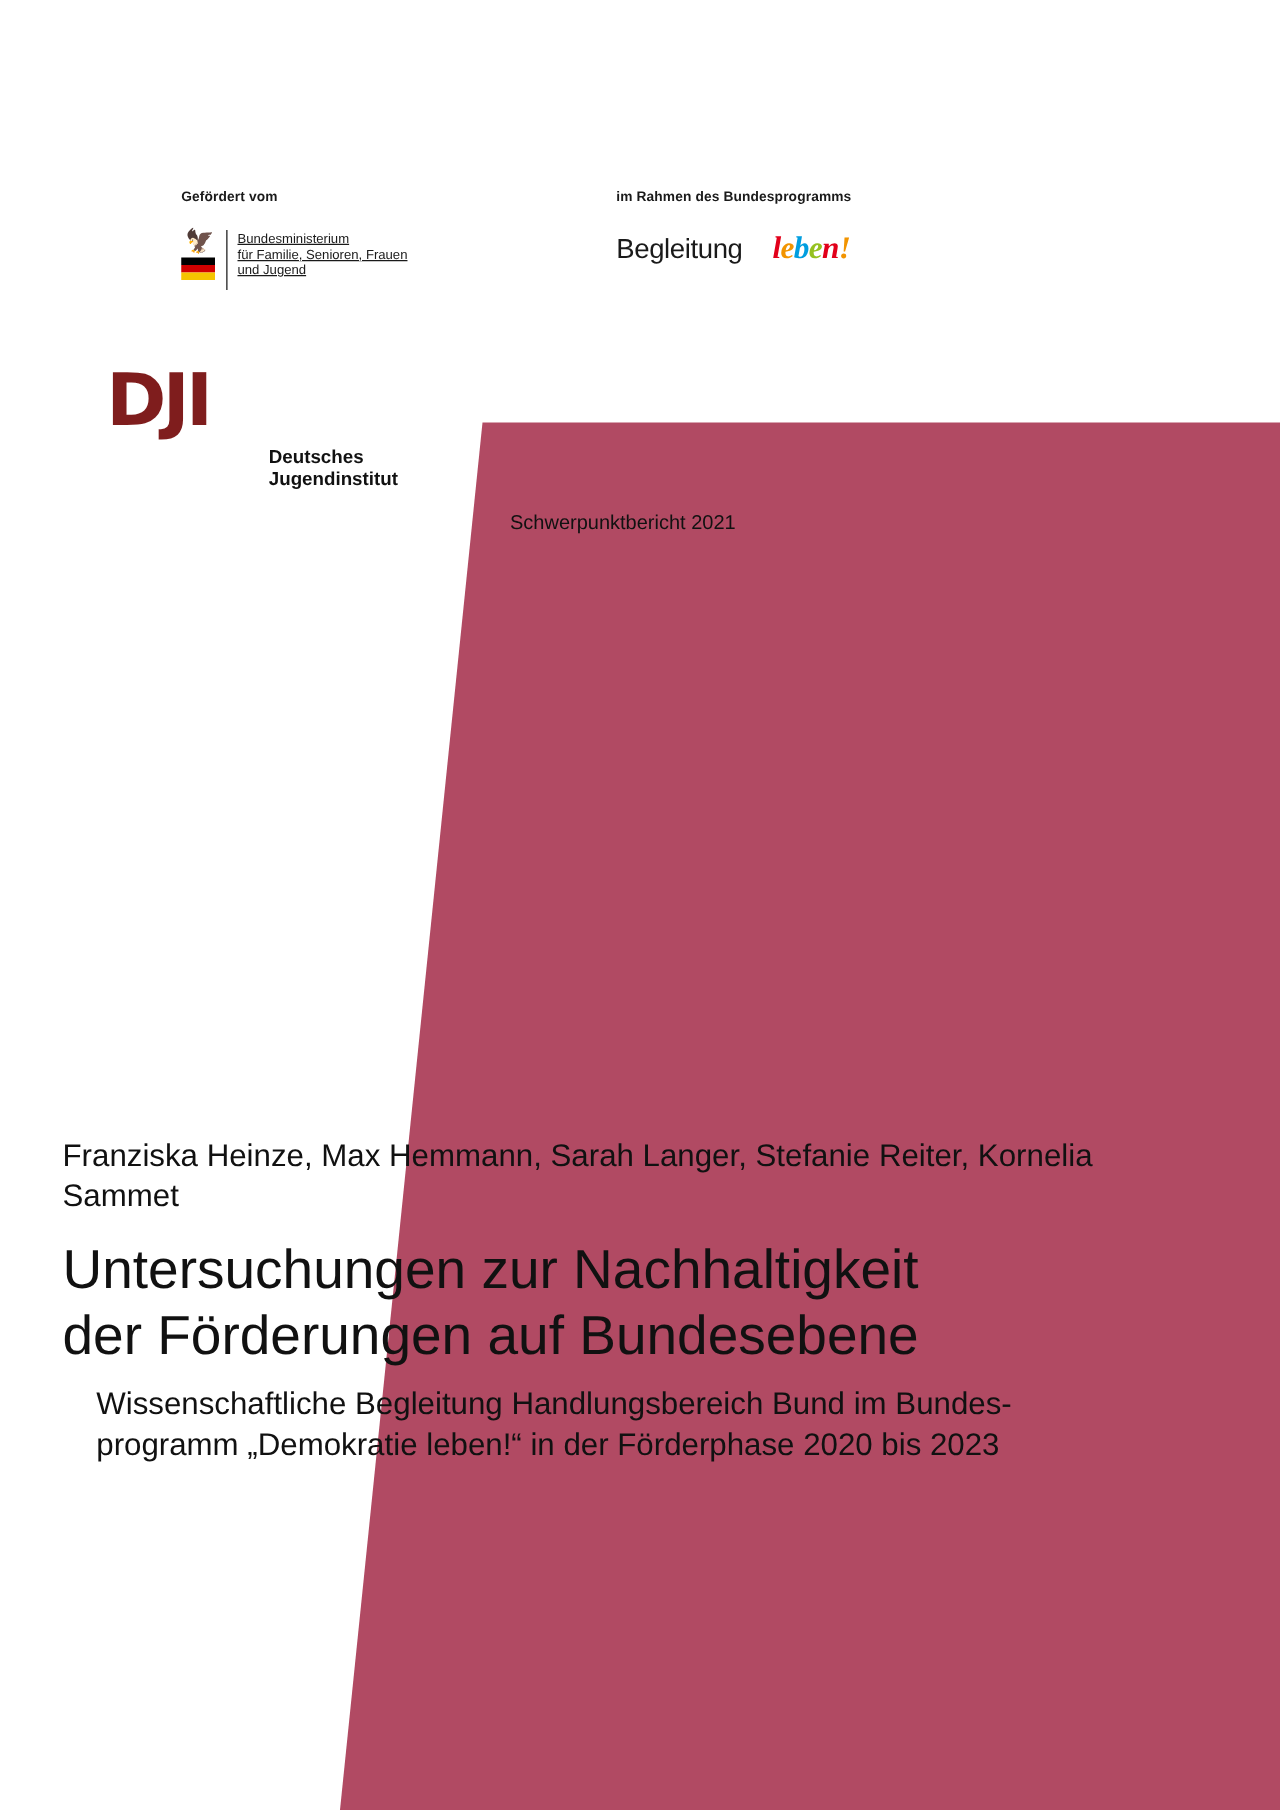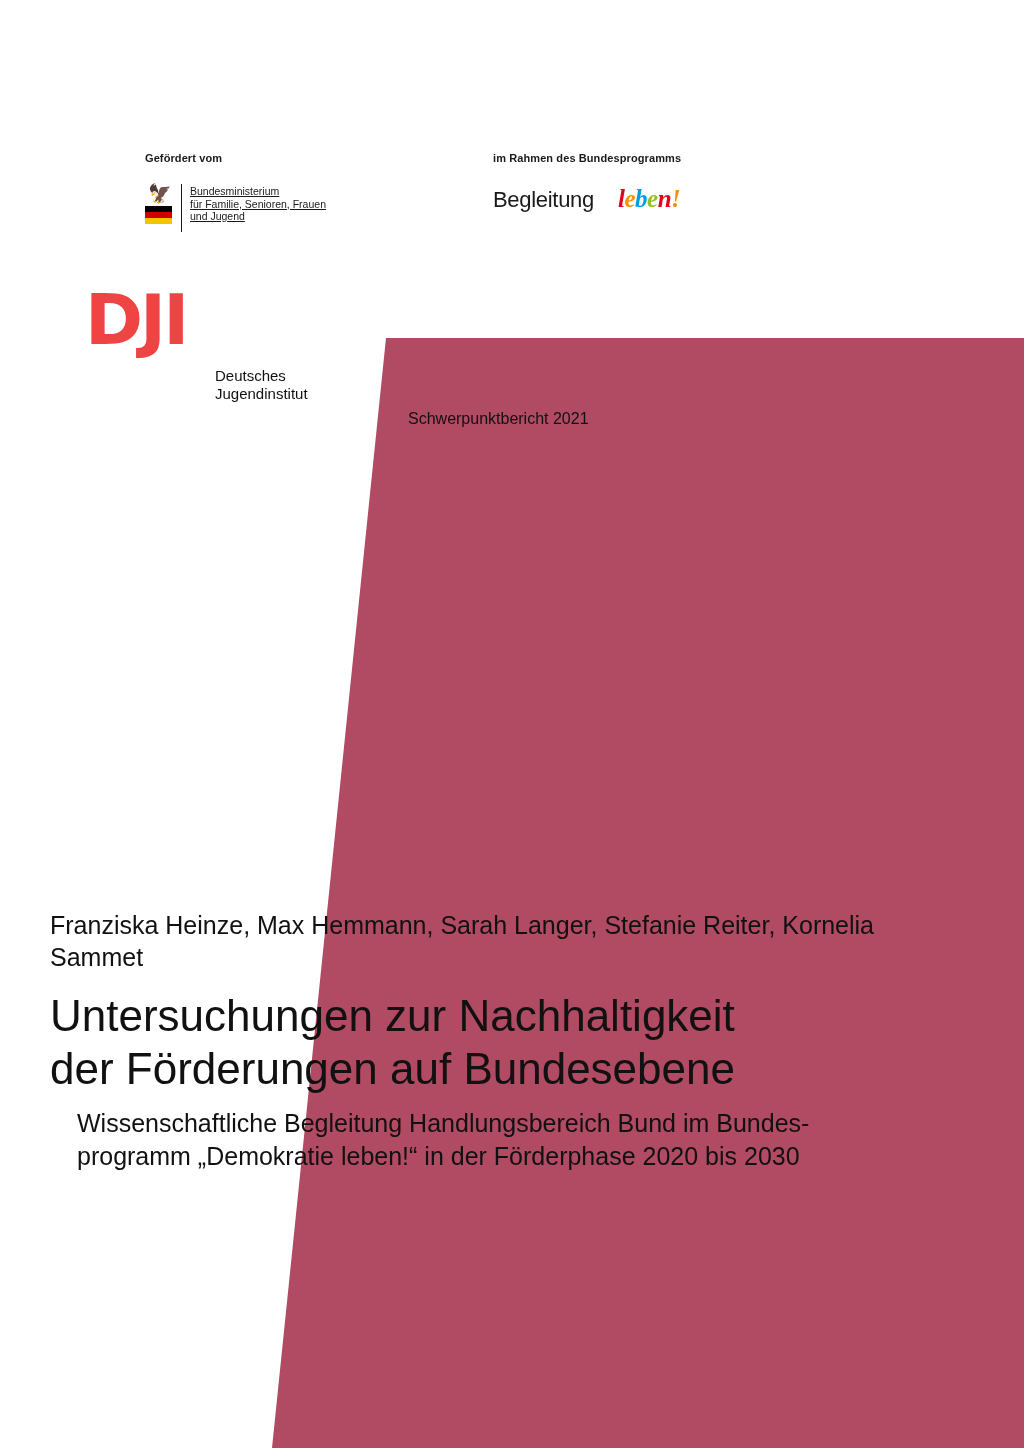--- a/index.html
+++ b/index.html
@@ -121,32 +121,32 @@
   
   .dji-logo {
     position: absolute;
     left: 85px;
     top: 283px;
     z-index: 5;
   }
   .dji-mark {
     font-family: "DejaVu Sans", sans-serif;
     font-weight: bold;
-    font-size: 70px;
+    font-size: 58px;
     line-height: 74px;
     letter-spacing: -3px;
-    color: #ef4444;
+    color: #7f1d1d;
   }
   .dji-name {
     font-size: 15px;
-    font-weight: normal;
+    font-weight: bold;
     line-height: 18px;
     color: #111111;
     margin-left: 130px;
-    margin-top: 10px;
+    margin-top: 0;
   }
 
   
   .report-label {
     position: absolute;
     left: 408px;
     top: 410px;
     z-index: 5;
     font-size: 16px;
     color: #111111;
@@ -228,15 +228,15 @@
 <div class="report-label">Schwerpunktbericht 2021</div>
 
 <div class="title-block">
   <div class="authors">Franziska Heinze, Max Hemmann, Sarah Langer, Stefanie Reiter, Kornelia Sammet</div>
   <h1 class="main-title">
     <span>Untersuchungen zur Nachhaltigkeit</span><br>
     <span>der Förderungen auf Bundesebene</span>
   </h1>
   <div class="subtitle">
     <span>Wissenschaftliche Begleitung Handlungsbereich Bund im Bundes-</span><br>
-    <span>programm „Demokratie leben!“ in der Förderphase 2020 bis 2030</span>
+    <span>programm „Demokratie leben!“ in der Förderphase 2020 bis 2023</span>
   </div>
 </div>
 
 </body></html>

